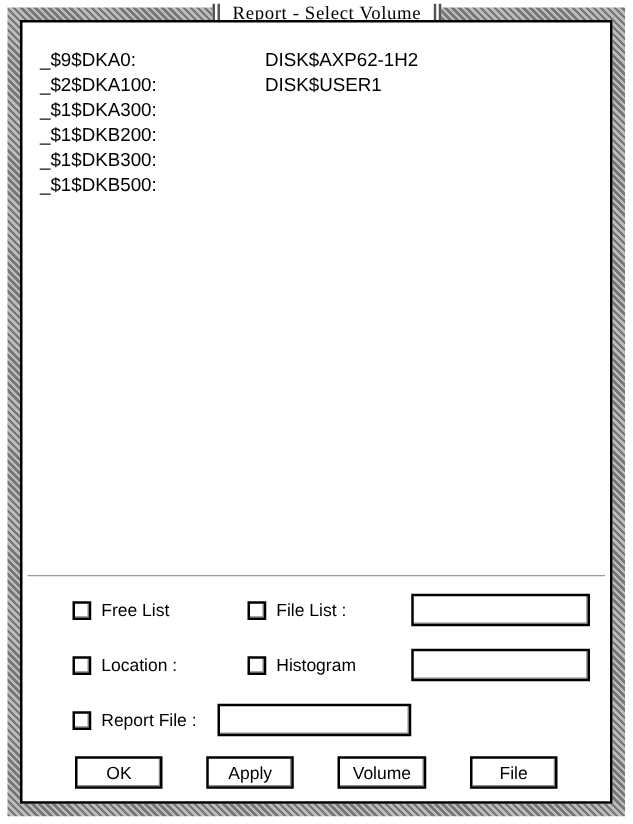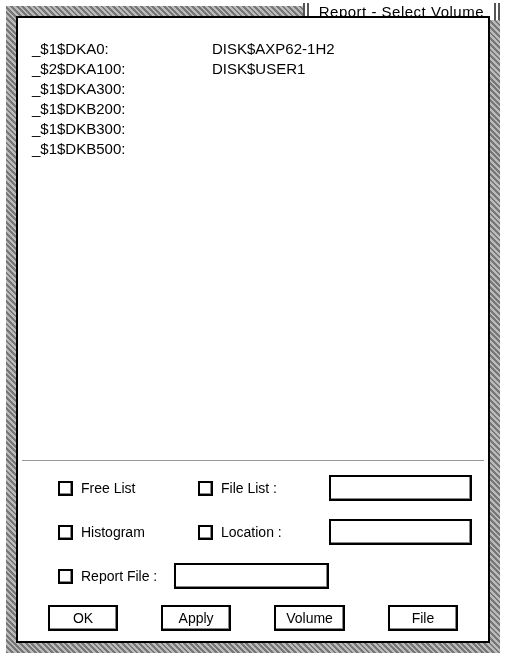--- a/index.html
+++ b/index.html
@@ -42,22 +42,23 @@
     flex-direction: column;
   }
 
   
   .title-wrap {
     position: absolute;
     top: -3px;
     left: 17px;
     right: 0;
     display: flex;
-    justify-content: flex-end;
+    justify-content: center;
     pointer-events: none;
+    font-family: Liberation Serif, serif;
   }
   .title {
     pointer-events: auto;
     background: #fff;
     padding: 0 10px;
     border-left: 6px double #555;
     border-right: 6px double #555;
     font-size: 15px;
     letter-spacing: 0.5px;
   }
@@ -124,21 +125,21 @@
     background: #fff;
     padding: 2px 4px;
     font-family: inherit;
     font-size: 14px;
     width: 100%;
   }
 
   
   .btn-row {
     display: flex;
-    justify-content: space-between;
+    justify-content: center;
     padding: 6px 20px 4px 20px;
     gap: 35px;
   }
   .btn {
     min-width: 70px;
     height: 26px;
     border: 2px solid #000;
     background: #fff;
     box-shadow: inset -1px -1px 0 #888, inset 1px 1px 0 #fff;
     font-family: inherit;
@@ -155,21 +156,21 @@
   <div class="outer-frame">
 
     <div class="title-wrap">
       <div class="title">Report - Select Volume</div>
     </div>
 
     <div class="inner-edge">
 
       <div class="volume-list">
         <div class="vol-row">
-          <span class="vol-dev">_$1$DKA0:</span>
+          <span class="vol-dev">_$9$DKA0:</span>
           <span class="vol-label">DISK$AXP62-1H2</span>
         </div>
         <div class="vol-row">
           <span class="vol-dev">_$2$DKA100:</span>
           <span class="vol-label">DISK$USER1</span>
         </div>
         <div class="vol-row">
           <span class="vol-dev">_$1$DKA300:</span>
           <span class="vol-label"></span>
         </div>
@@ -196,25 +197,25 @@
           <span class="lbl">Free List</span>
         </label>
         <label class="chk">
           <span class="box"></span>
           <span class="lbl">File List :</span>
         </label>
         <input class="txt" type="text" value="" style="">
 
         <label class="chk">
           <span class="box"></span>
+          <span class="lbl">Location :</span>
+        </label>
+        <label class="chk">
+          <span class="box"></span>
           <span class="lbl">Histogram</span>
-        </label>
-        <label class="chk">
-          <span class="box"></span>
-          <span class="lbl">Location :</span>
         </label>
         <input class="txt" type="text" value="" style="">
 
         <label class="chk">
           <span class="box"></span>
           <span class="lbl">Report File :</span>
         </label>
         <input class="txt" type="text" value="" style="">
       </div>
 

